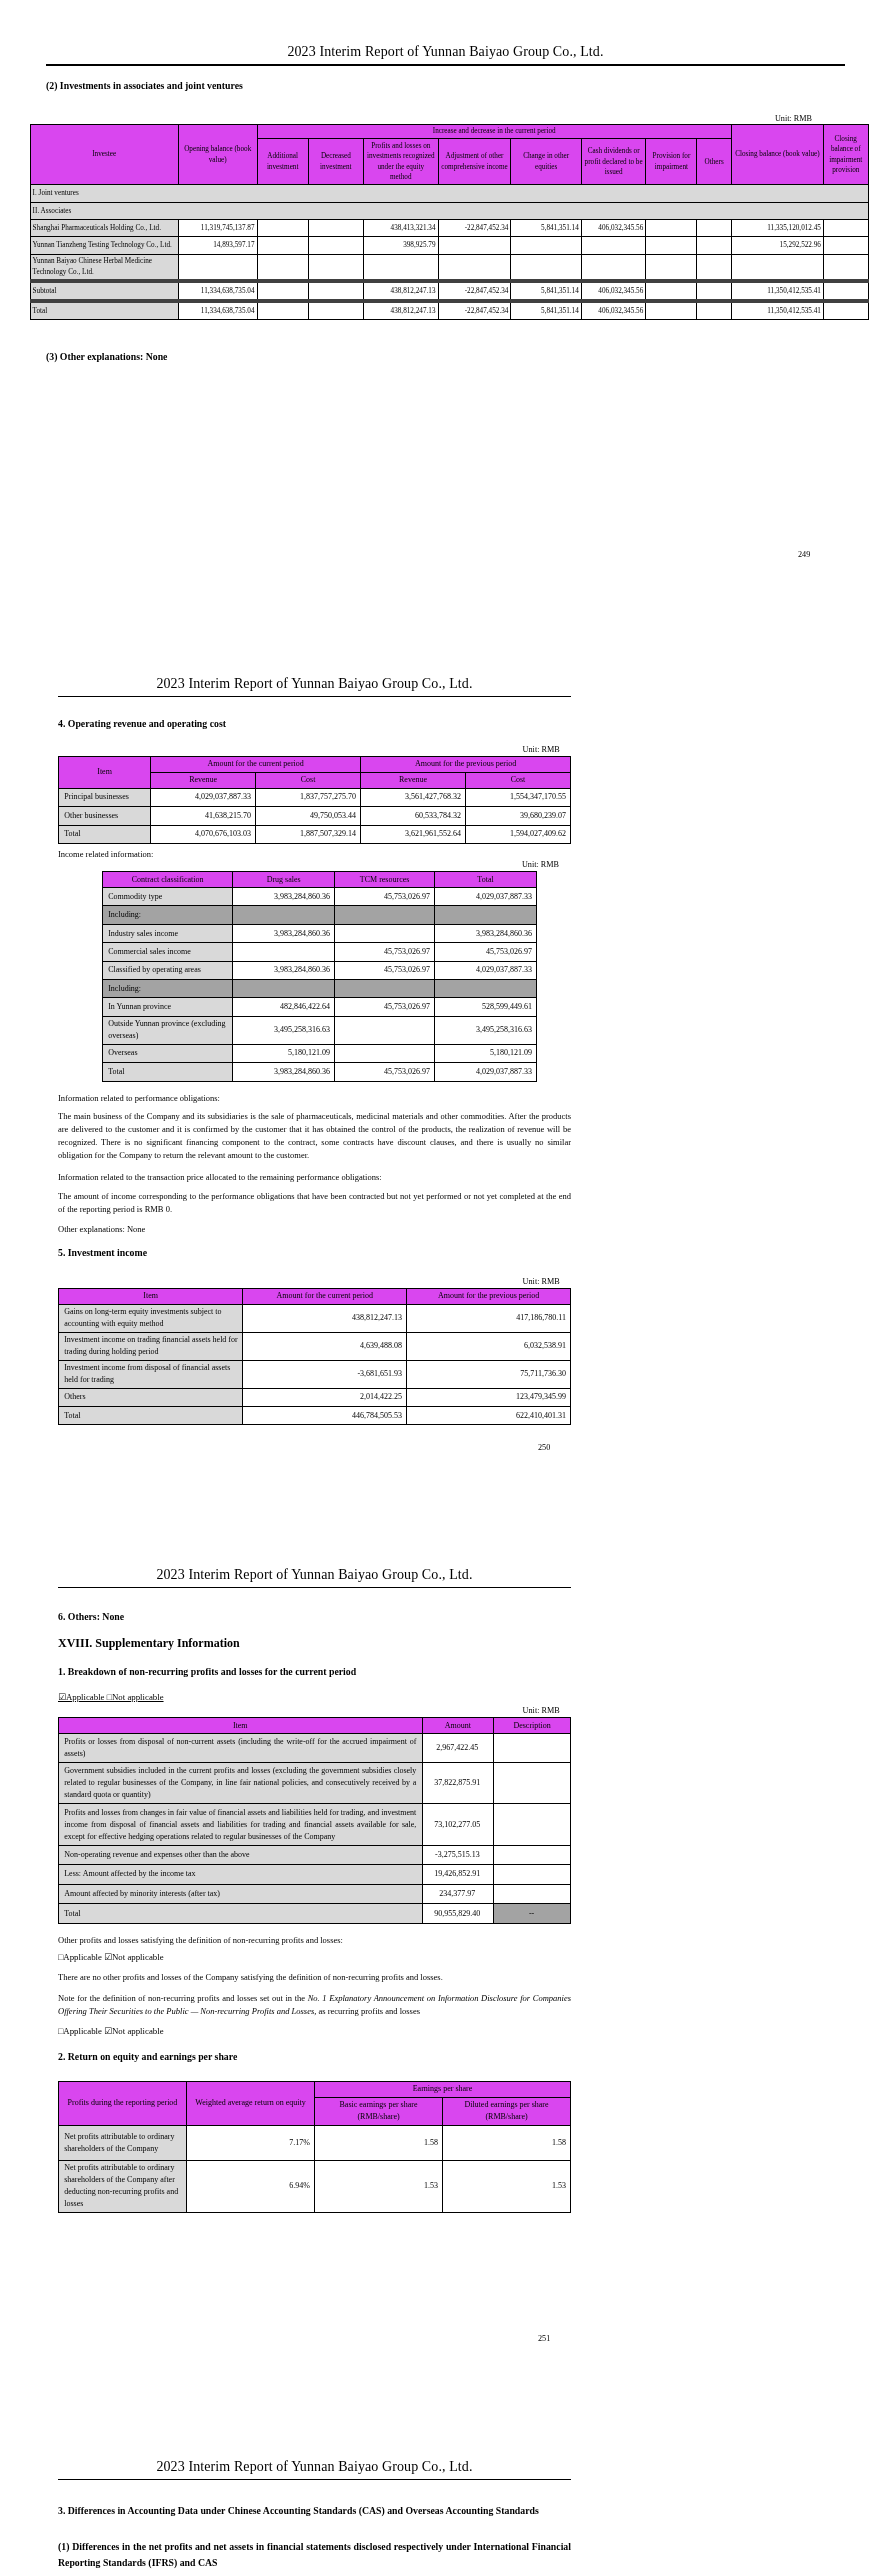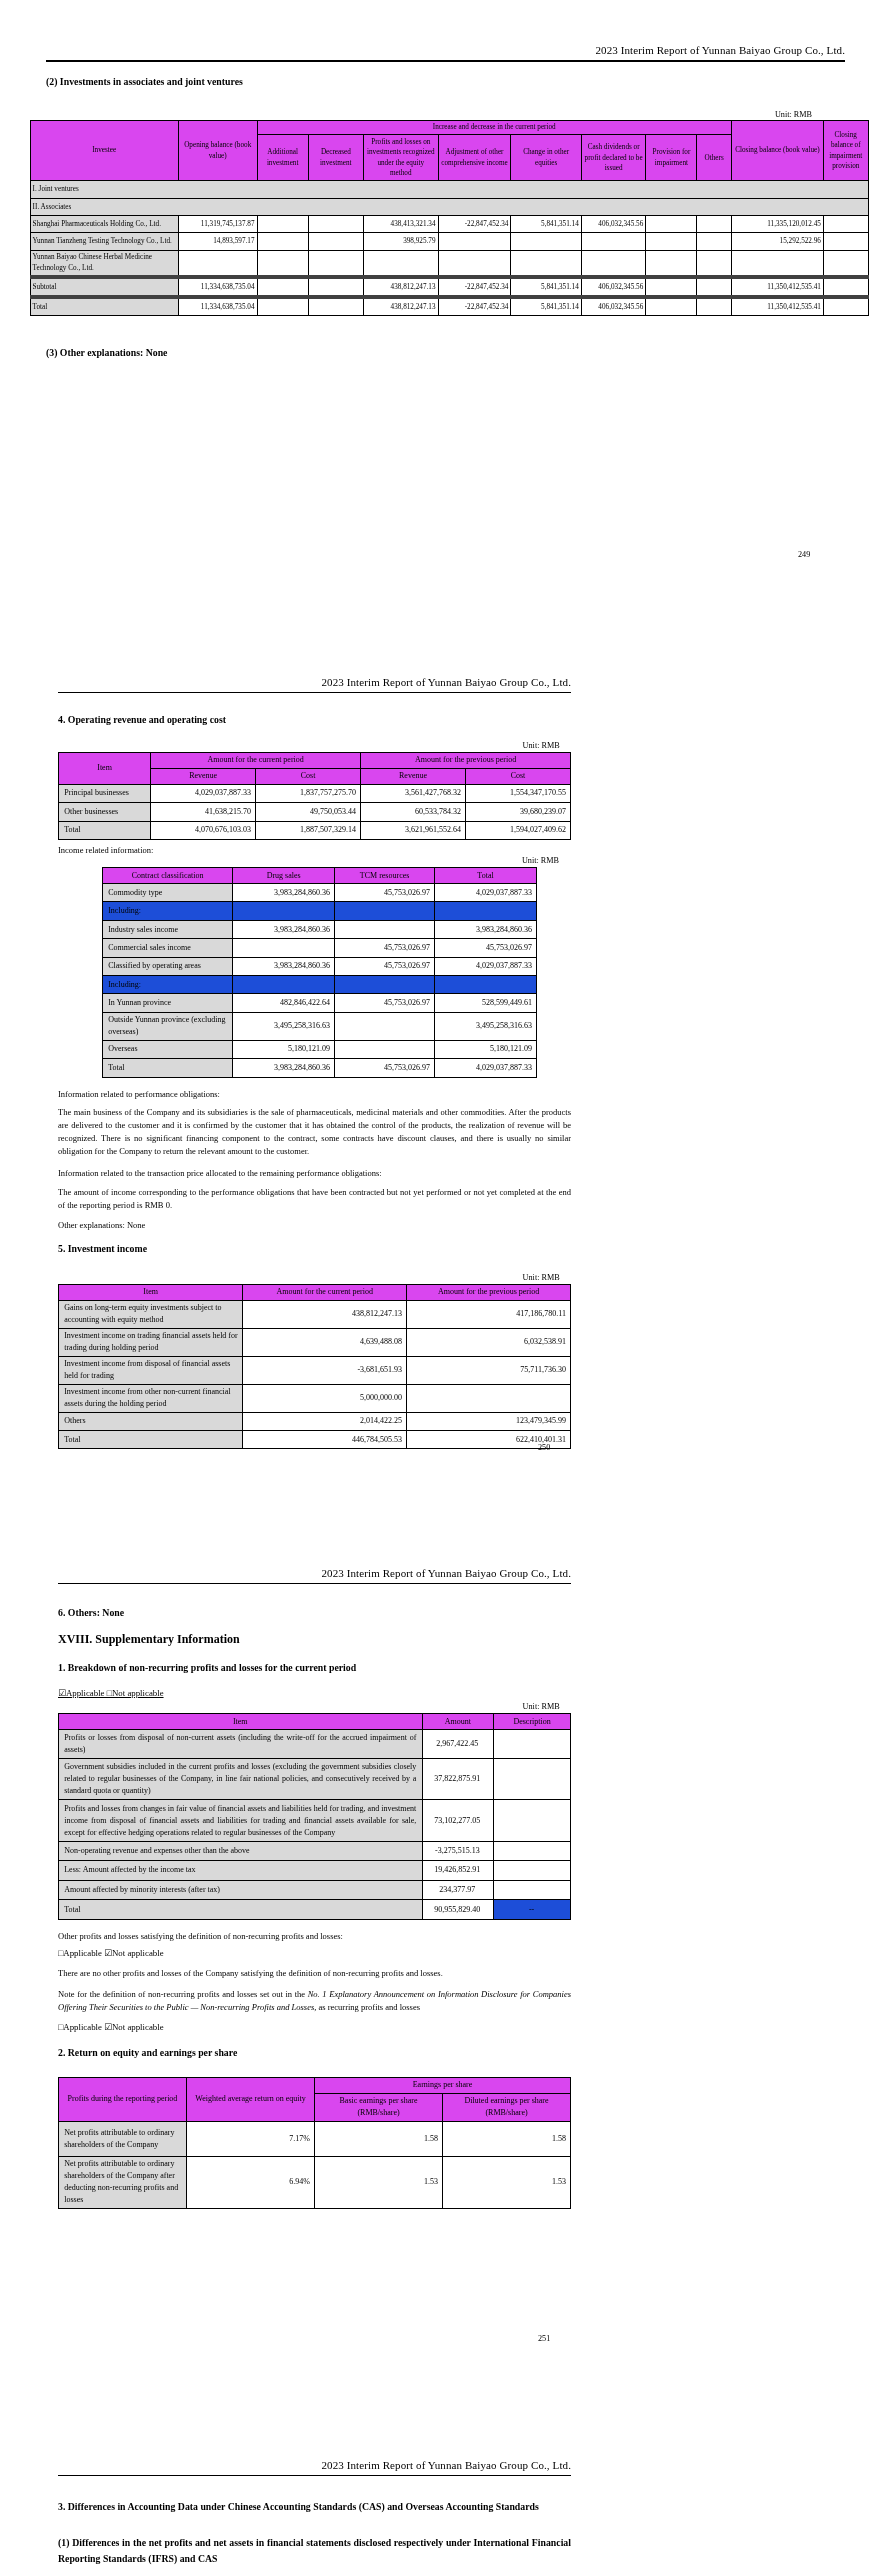--- a/index.html
+++ b/index.html
@@ -4,41 +4,41 @@
 <style>
   html,body{margin:0;padding:0;background:#ffffff;}
   #canvas{position:relative;width:891px;height:3304px;background:#ffffff;overflow:hidden;
           font-family:"Liberation Serif","DejaVu Serif",serif;color:#000;}
   .page{position:absolute;left:0;overflow:hidden;background:#fff;}
   #p1{top:0;width:891px;height:630px;padding:0 46px;box-sizing:border-box;}
   #p2{top:630px;width:630px;height:891px;}
   #p3{top:1521px;width:630px;height:891px;}
   #p4{top:2413px;width:630px;height:891px;}
   .portrait{padding:0 59px 0 58px;box-sizing:border-box;}
-  .running-head{font-size:11px;text-align:right;padding-top:44px;letter-spacing:0.1px;}
+  .running-head{font-size:14px;text-align:center;padding-top:44px;letter-spacing:0.1px;}
   .portrait .running-head{padding-top:46px;}
   .head-rule{border-top:2.1px solid #000;margin-top:3.6px;}
   .portrait .head-rule{border-top:1.5px solid #000;}
   h2,h3{margin:0;font-size:9.8px;font-weight:bold;}
   .h-big{font-size:12px;font-weight:bold;margin:0;}
   .just{text-align:justify;line-height:1.55;}
   .unit-line{text-align:right;font-size:8.2px;}
   .para{font-size:8.5px;line-height:13px;text-align:justify;margin:0;}
   .plain{font-size:8.5px;margin:0;}
   .app-line{font-size:8.8px;margin:0;font-family:"Liberation Serif","DejaVu Serif","DejaVu Sans",serif;}
   .page-num{position:absolute;font-size:8.2px;}
   
   table{border-collapse:collapse;table-layout:fixed;width:100%;border:1px solid #000;}
   th,td{border:0.5px solid #000;vertical-align:middle;padding:1.5px 3.1px;word-wrap:break-word;
         font-weight:normal;line-height:1.5;}
   .c-hd{background:#d946ef;text-align:center;}
   .c-lbl{background:#d9d9d9;text-align:left;padding-left:5.2px;}
   .c-val{background:#fff;text-align:right;padding-right:4.1px;}
   .val-center .c-val{text-align:center;}
-  .gray{background:#1d4ed8;}
+  .gray{background:#a3a3a3;}
   .ind{padding-left:29px;}
   .c-span{border-top:1px solid #000;border-bottom:1px solid #000;}
   tbody tr:first-child td{border-top:1px solid #000;}
   tr.hb td{border-bottom:4px solid #404040;}
   
   .t-inv{width:839px;margin-left:-16.5px;font-size:7.2px;}
   .t-inv th,.t-inv td{padding:1.5px 2.1px;line-height:1.45;}
   .t-inv td{height:13.4px;}
   
   .t-sm{font-size:8px;}
@@ -335,25 +335,20 @@
             <td class="c-lbl">Investment income on trading financial assets held for trading during holding period</td>
             <td class="c-val">4,639,488.08</td>
             <td class="c-val">6,032,538.91</td>
           </tr>
           <tr>
             <td class="c-lbl">Investment income from disposal of financial assets held for trading</td>
             <td class="c-val">-3,681,651.93</td>
             <td class="c-val">75,711,736.30</td>
           </tr>
           <tr>
-            <td class="c-lbl">Investment income from other non-current financial assets during the holding period</td>
-            <td class="c-val">5,000,000.00</td>
-            <td class="c-val"></td>
-          </tr>
-          <tr>
             <td class="c-lbl">Others</td>
             <td class="c-val">2,014,422.25</td>
             <td class="c-val">123,479,345.99</td>
           </tr>
           <tr>
             <td class="c-lbl">Total</td>
             <td class="c-val">446,784,505.53</td>
             <td class="c-val">622,410,401.31</td>
           </tr>
         </tbody>

